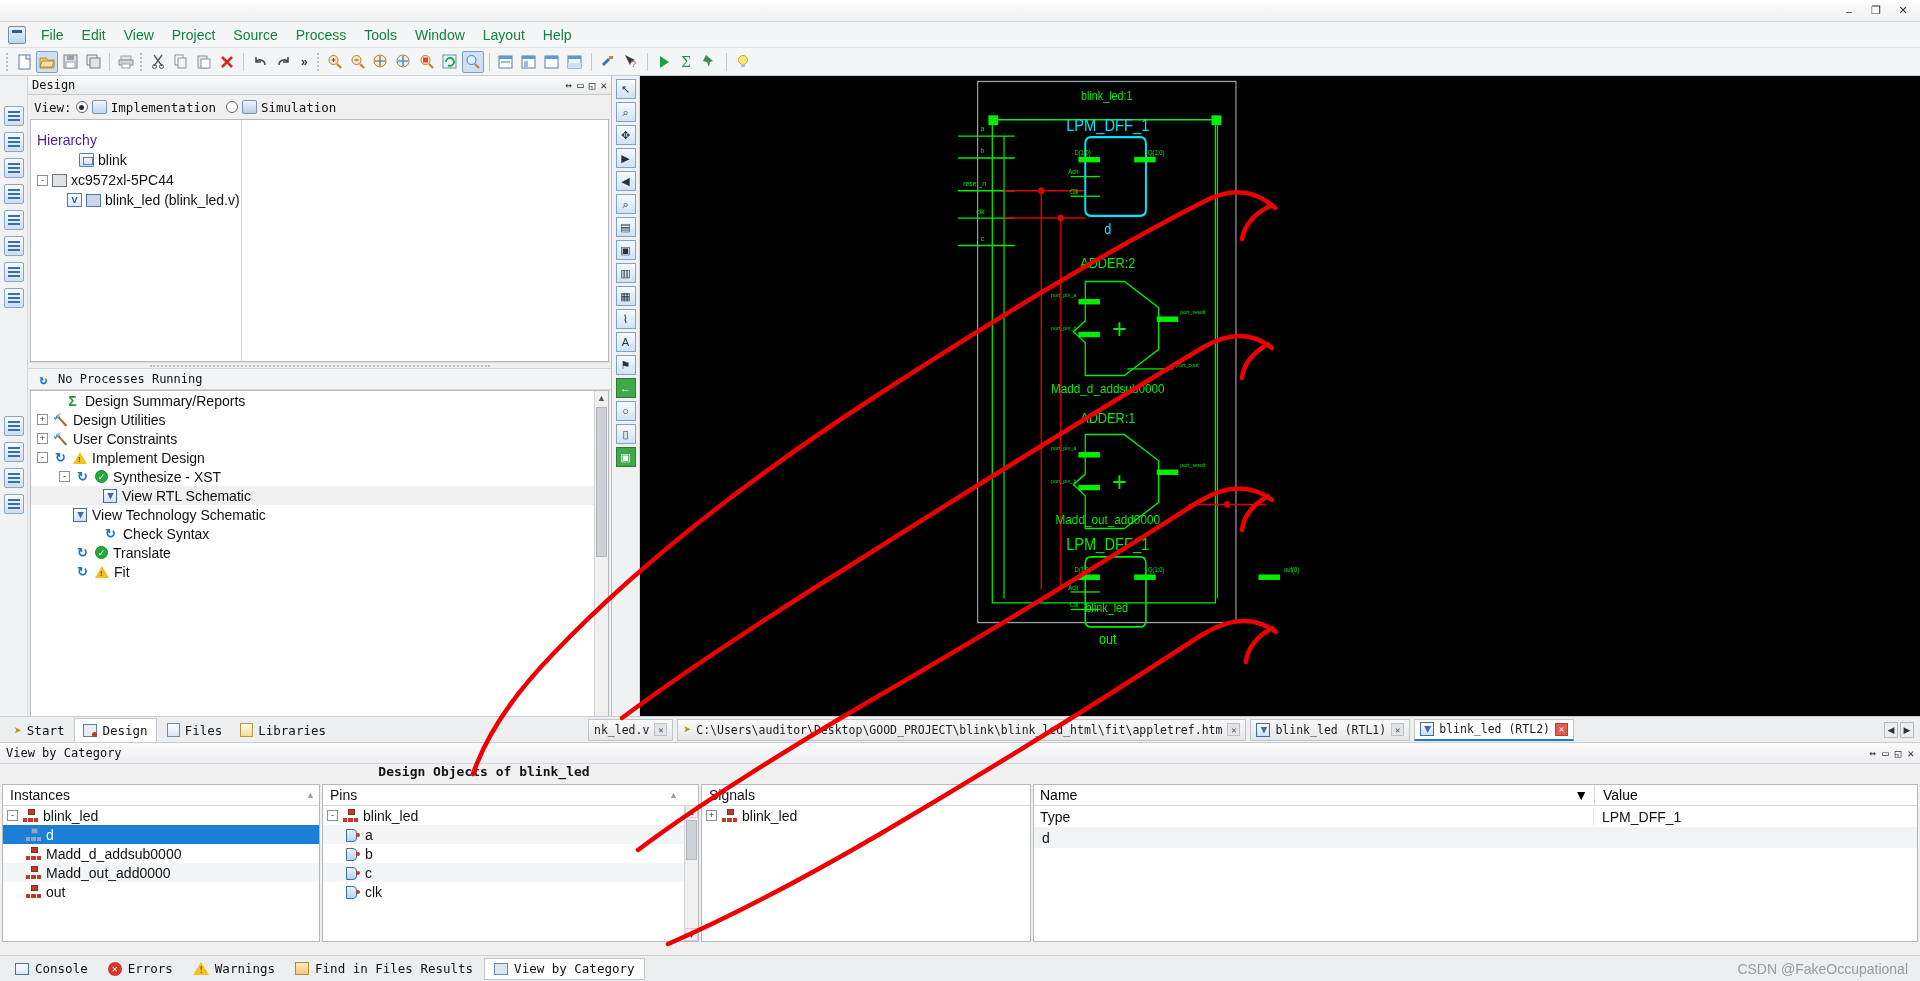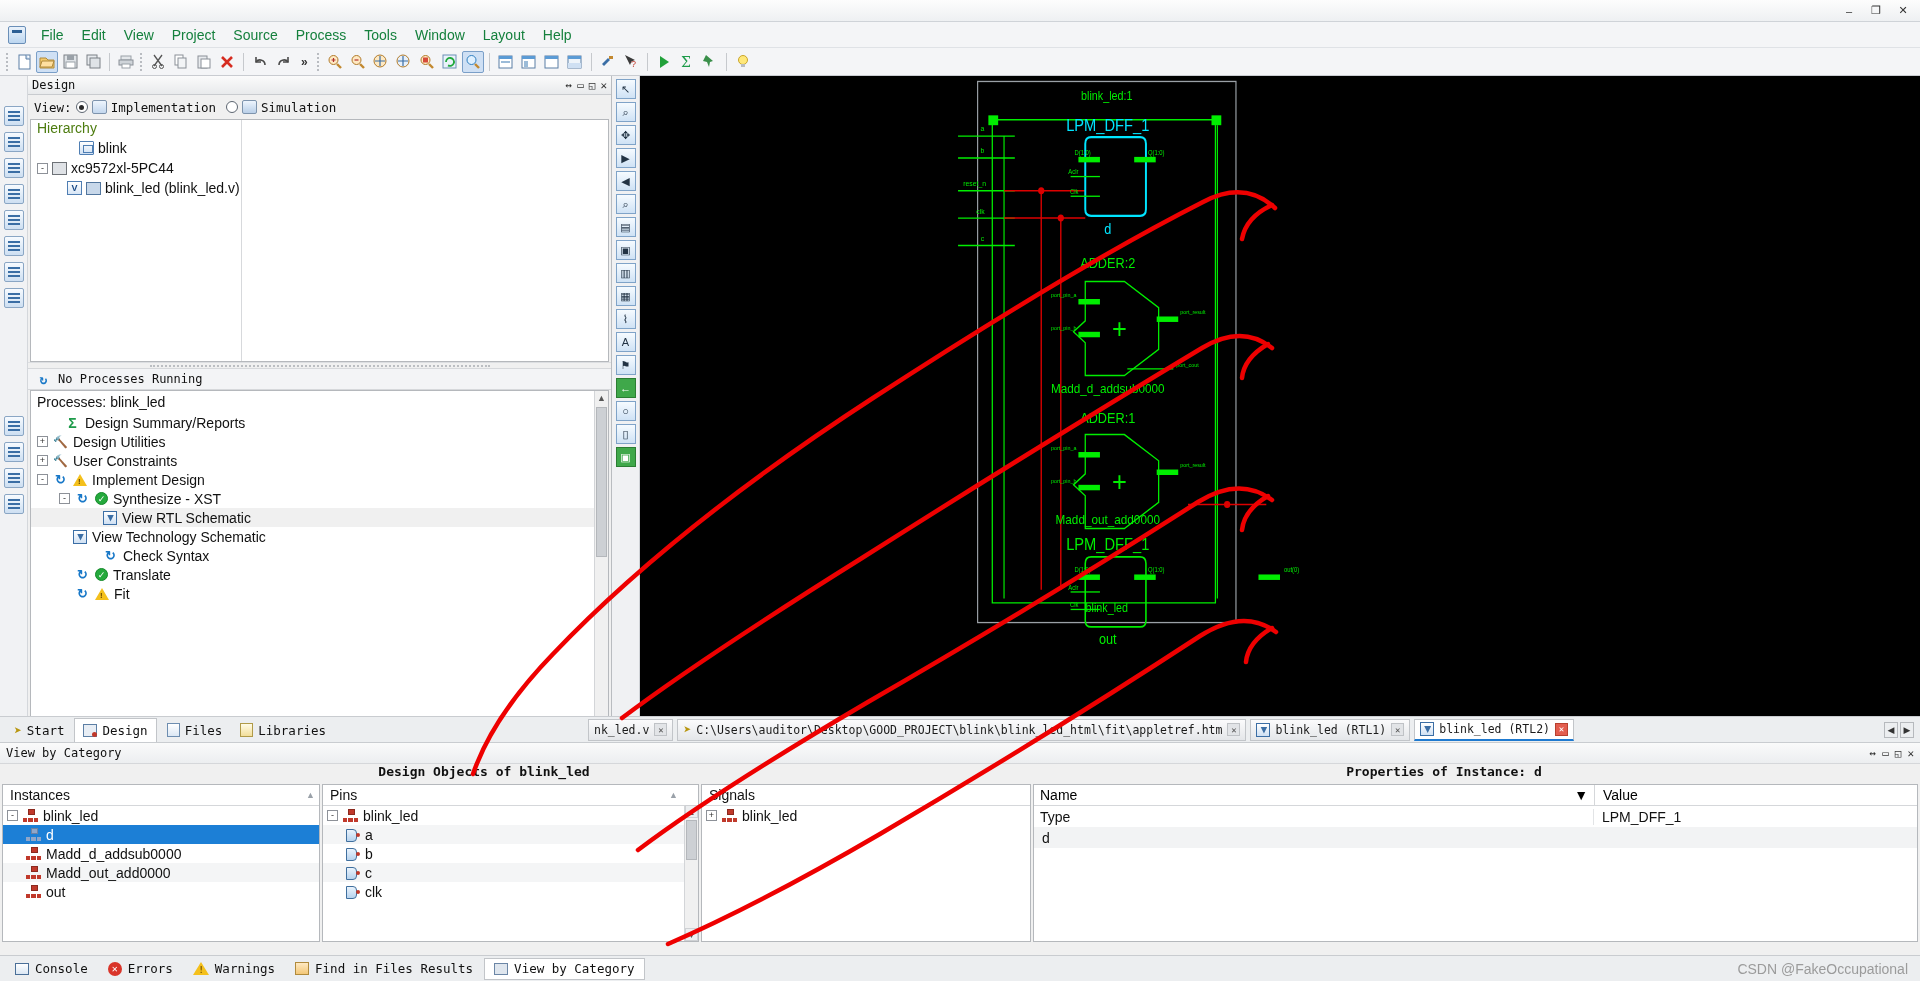--- a/index.html
+++ b/index.html
@@ -109,21 +109,21 @@
     width: 15px; height: 14px; border:1px solid #7e94ad; border-radius:2px;
     background: linear-gradient(#eef5fd,#c3d7ee); display:inline-block; position: relative;
   }
   .mini-ico.sim { background: linear-gradient(#eef5fd,#b9cfe8); }
 
   .tree-area {
     flex: 1; background: #fff; border: 1px solid #b5b8bc; margin: 0 2px;
     position: relative; overflow: hidden;
   }
   .tree-hdr {
-    padding: 0 6px 2px 6px; font-size: 14px; color: #4d7c0f;
+    padding: 12px 6px 2px 6px; font-size: 14px; color: #4c1d95;
   }
   .tree-hdr-line { position:absolute; left: 210px; top: 0; bottom: 0; width: 1px; background: #d7d9dc; }
   .tnode {
     display: flex; align-items: center; gap: 4px; height: 20px;
     font-size: 14px; color: #111; padding-left: 6px; white-space: nowrap;
   }
   .tnode .exp {
     width: 11px; height: 11px; border: 1px solid #8d9198; background: #fff;
     font-size: 9px; line-height: 9px; text-align: center; color: #333; flex: none;
   }
@@ -610,21 +610,20 @@
           <div class="proc-split">
               <i></i>
             </div>
 
           <div class="proc-status">
             <span class="ico-run">↻</span>
             <span>No Processes Running</span>
           </div>
 
           <div class="proc-tree">
-            <div class="proc-hdr">Processes: blink_led</div>
 
             <div class="pnode" style="padding-left:18px">
               <span class="spacer" style="width:11px"></span>
               <span class="ico-sigma">Σ</span>
               <span>Design Summary/Reports</span>
             </div>
 
             <div class="pnode" style="padding-left:6px">
               <span class="exp-box">+</span>
               <span class="ico-hammer">🔨</span>
@@ -865,21 +864,20 @@
       <span>↔</span>
       <span>▭</span>
       <span>◱</span>
       <span>✕</span>
     </span>
   </div>
 
   <div class="objarea">
     <div class="obj-head">
       <div class="a">Design Objects of blink_led</div>
-      <div class="b">Properties of Instance: d</div>
     </div>
 
     <div class="objgrid">
 
       <div class="objpane inst">
         <div class="opane-hdr">
           <span>Instances</span>
           <span class="sortarrow">▲</span>
         </div>
         <div class="orow">

